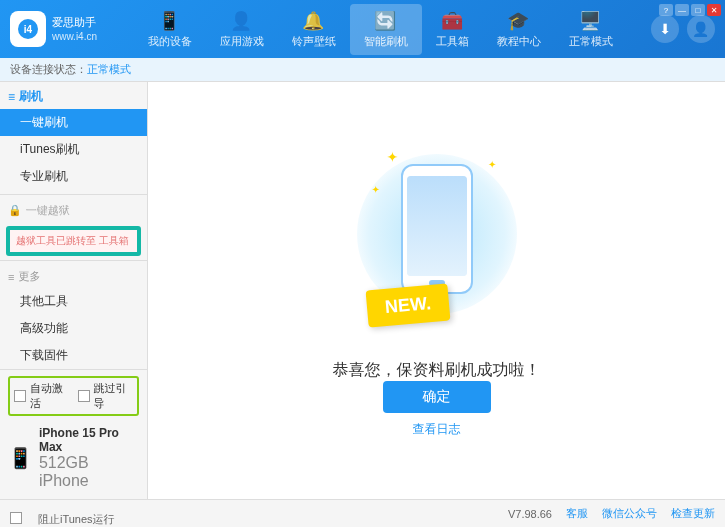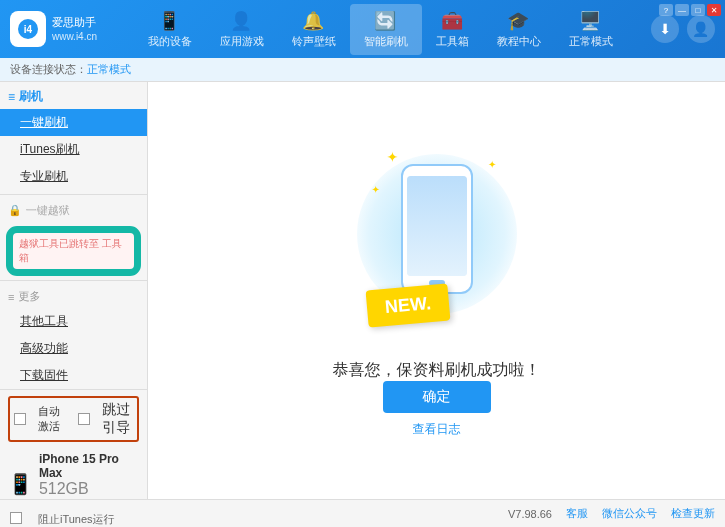--- a/index.html
+++ b/index.html
@@ -130,21 +130,20 @@
       color: #2196F3;
       font-weight: bold;
       gap: 4px;
     }
     .sidebar-item {
       padding: 5px 12px 5px 20px;
       cursor: pointer;
       color: #333;
       font-size: 12px;
       transition: background 0.15s;
-      text-decoration: underline;
     }
     .sidebar-item.active {
       background: #2196F3;
       color: white;
       border-radius: 0;
     }
     .sidebar-divider {
       height: 1px;
       background: #ddd;
       margin: 4px 0;
@@ -161,38 +160,38 @@
       padding: 4px 8px;
       color: #aaa;
       font-size: 11px;
       display: flex;
       align-items: center;
       gap: 4px;
     }
     .sidebar-notice {
       margin: 4px 6px;
       background: #fff3f3;
-      border: 7px solid #14b8a6;
-      border-radius: 11px;
+      border: 4px solid #14b8a6;
+      border-radius: 3px;
       padding: 4px 6px;
       font-size: 10px;
       color: #e57373;
       line-height: 1.4;
     }
 
     
     .sidebar-bottom {
       border-top: 1px solid #ddd;
       padding: 6px 8px;
     }
     .auto-activate-row {
       display: flex;
       align-items: center;
-      gap: 12px;
-      border: 2px solid #c2410c;
+      gap: 4px;
+      border: 2px solid #84cc16;
       border-radius: 3px;
       padding: 3px 4px;
       margin-bottom: 6px;
     }
     .checkbox {
       width: 12px;
       height: 12px;
       border: 1px solid #999;
       background: white;
       flex-shrink: 0;
@@ -426,21 +425,21 @@
     <div class="sidebar-item">高级功能</div>
     <div class="sidebar-item">下载固件</div>
 
     <div style="flex:1;"></div>
 
     <div class="sidebar-bottom">
       <div class="auto-activate-row">
         <div class="checkbox"></div>
         <span style="font-size:11px; color:#333;">自动激活</span>
         <div class="checkbox" style="margin-left:4px;"></div>
-        <span style="font-size:14px; color:#333;">跳过引导</span>
+        <span style="font-size:11px; color:#333;">跳过引导</span>
       </div>
 
       <div class="device-info">
         <div class="device-icon">📱</div>
         <div class="device-details">
           <div class="device-name">iPhone 15 Pro Max</div>
           <div class="device-sub">512GB</div>
           <div class="device-sub">iPhone</div>
         </div>
       </div>

